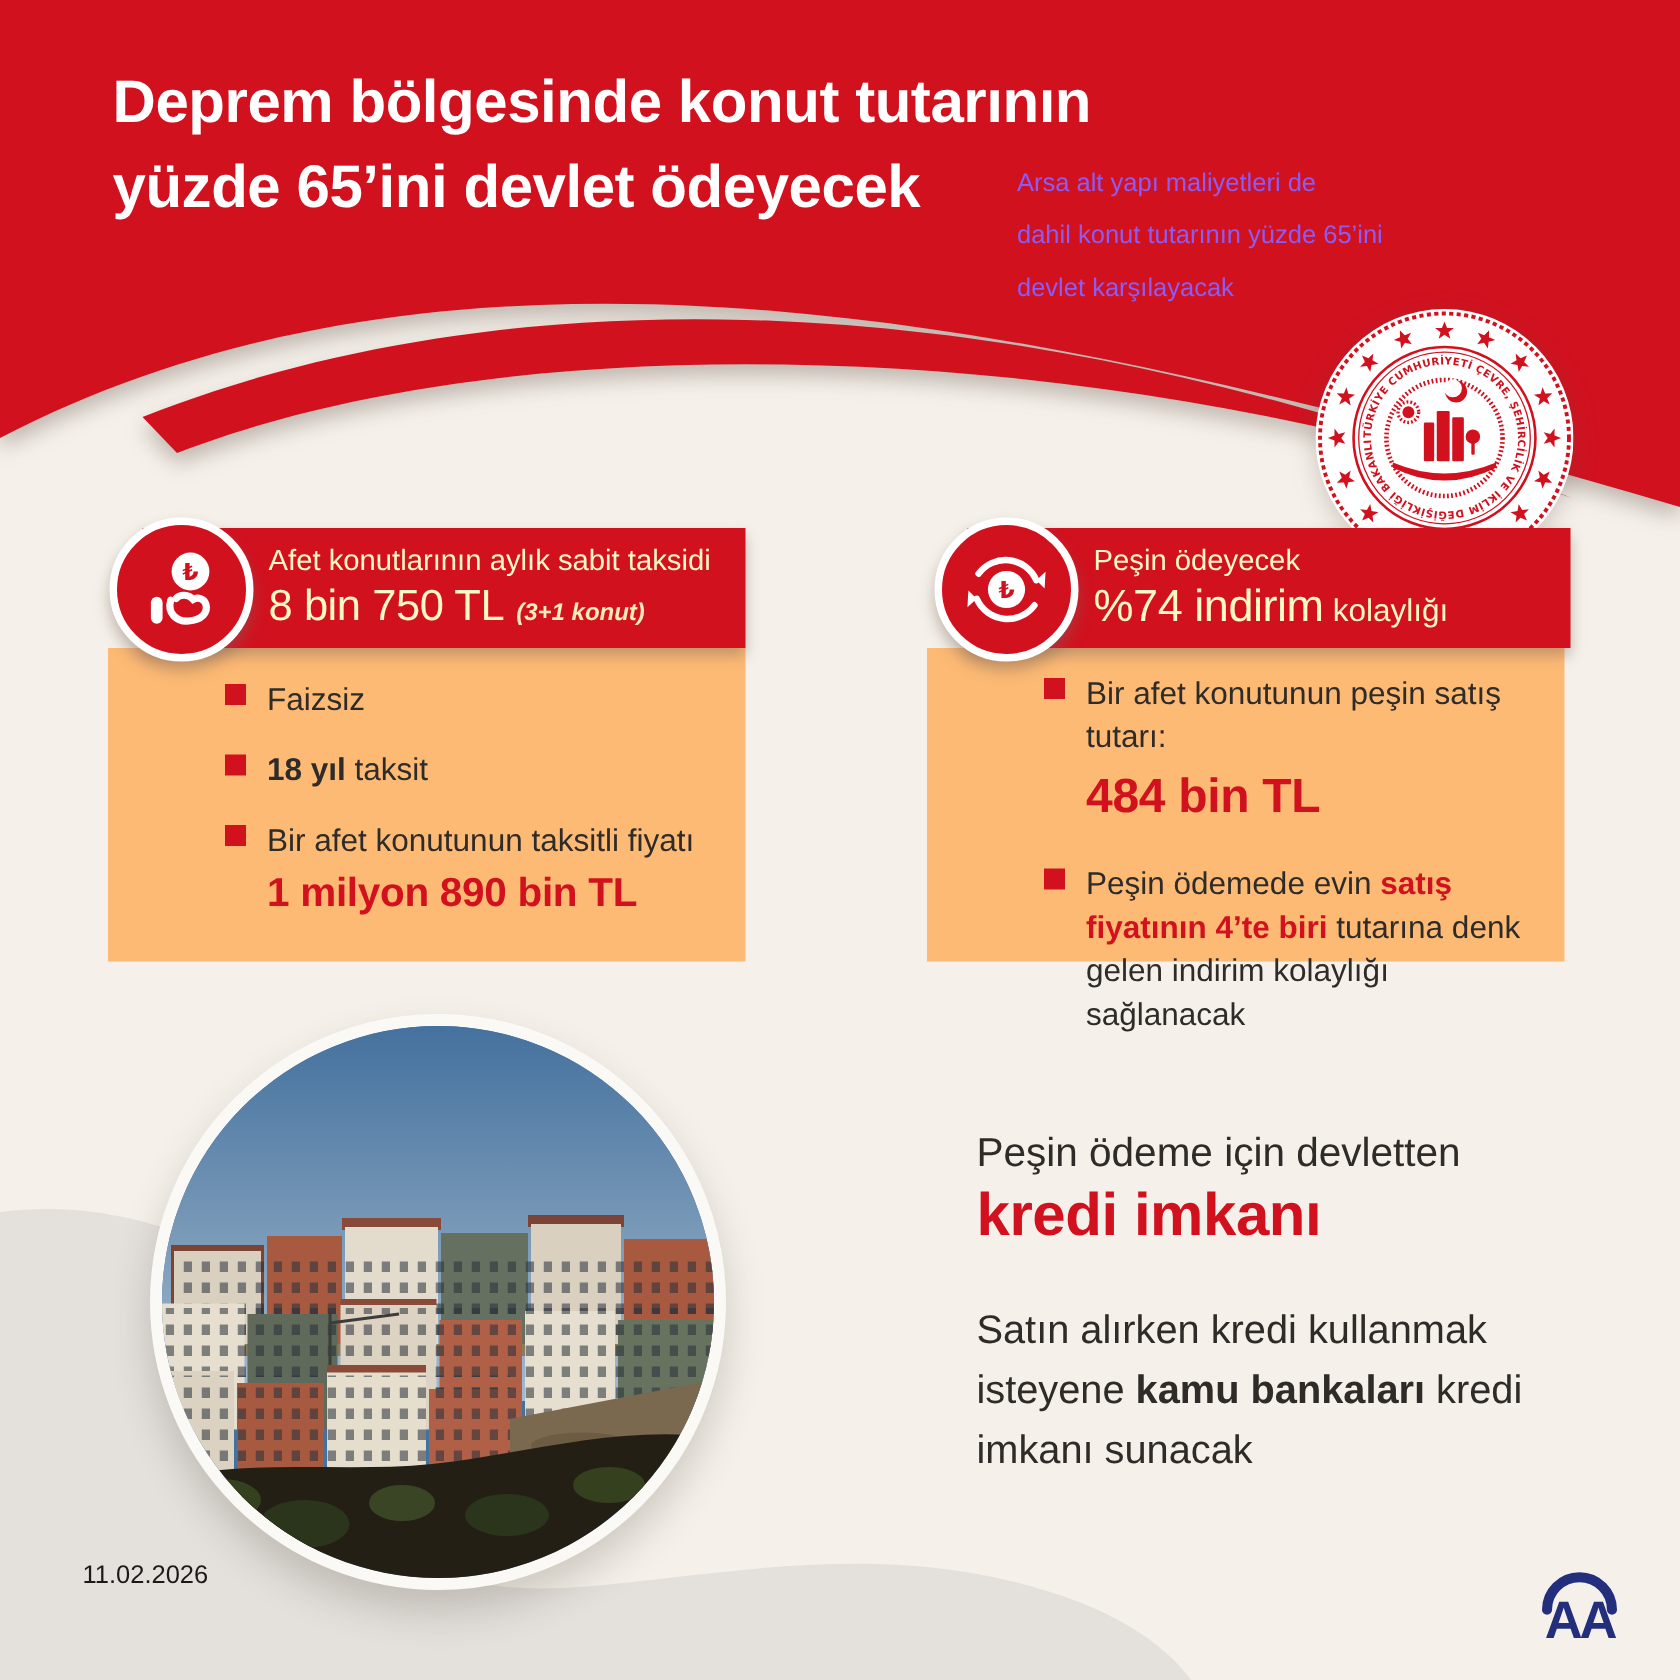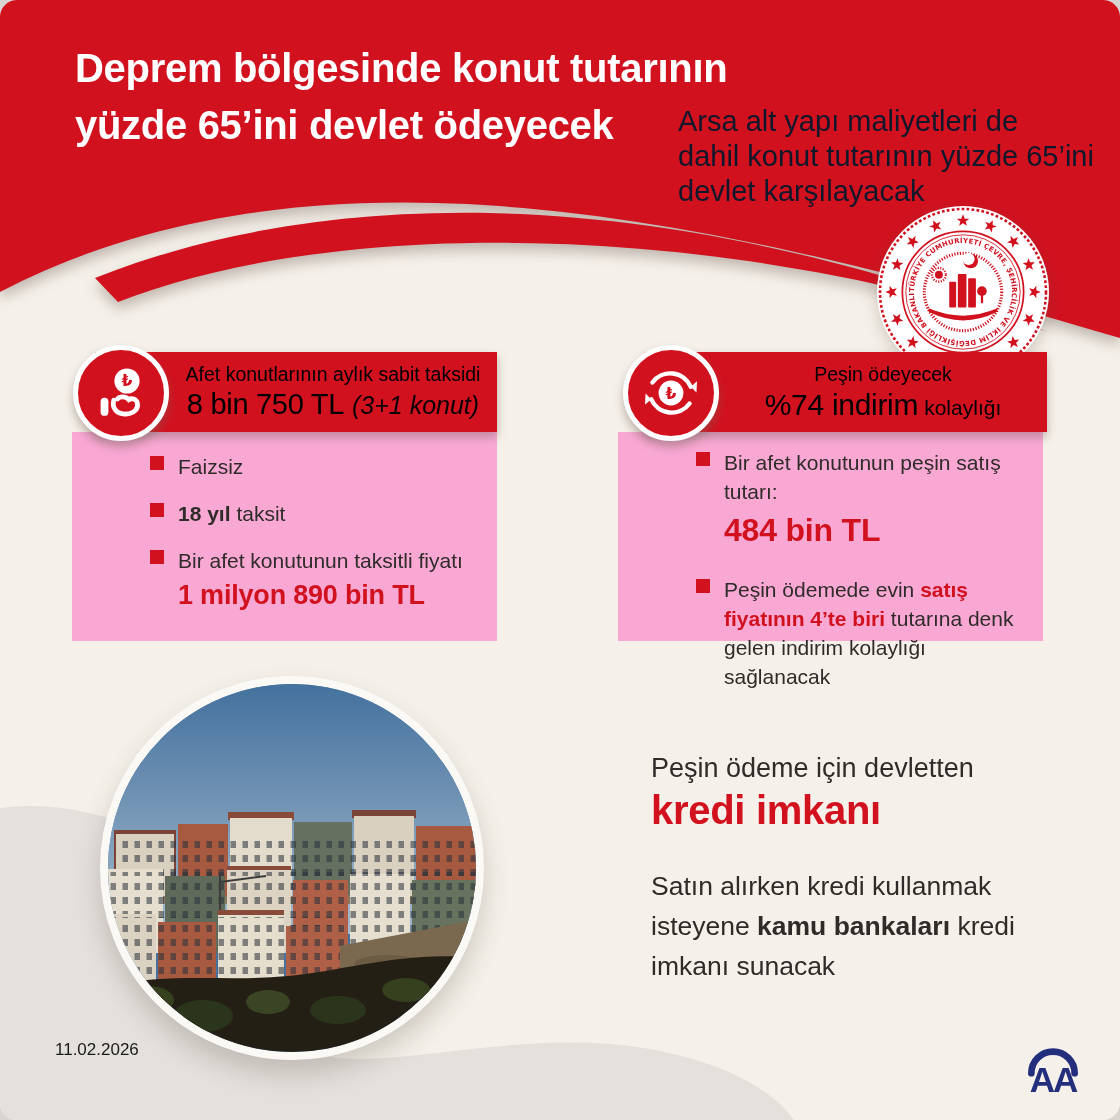--- a/index.html
+++ b/index.html
@@ -1,53 +1,52 @@
 <!DOCTYPE html>
 <html><head>
 <meta charset="utf-8">
 <style>
   html,body{margin:0;padding:0;background:#d8d4cf;}
   #page{
     position:relative;width:1120px;height:1120px;overflow:hidden;
     background:#f5f1ea;
     font-family:"Liberation Sans","DejaVu Sans",sans-serif;
-    border-radius:17px;
     -webkit-font-smoothing:antialiased;
   }
   
   #header-curves{position:absolute;left:0;top:0;width:1120px;height:430px;}
   #header-curves .shadowed{filter:drop-shadow(0 7px 7px rgba(90,70,60,.35));}
   
   .title{
     position:absolute;left:75px;top:40px;color:#ffffff;
     font-size:40px;font-weight:bold;line-height:57px;letter-spacing:-.3px;
   }
   .subtitle{
-    position:absolute;left:678px;top:104px;color:#0f172a;
-    font-size:29px;line-height:35px;font-weight:400;
+    position:absolute;left:678px;top:104px;color:#8b5cf6;
+    font-size:17px;line-height:35px;font-weight:400;
   }
   
   #seal{position:absolute;left:877px;top:206px;width:172px;height:172px;filter:drop-shadow(0 5px 8px rgba(90,70,60,.25));}
   
   .card-body{
-    position:absolute;top:432px;width:425px;height:209px;background:#f9a8d4;
+    position:absolute;top:432px;width:425px;height:209px;background:#fdba74;
     box-sizing:border-box;
   }
   #installment-body{left:72px;padding:20px 18px 0 78px;}
   #cash-body{left:618px;padding:16px 24px 0 78px;}
   .band{
     position:absolute;top:352px;width:402px;height:80px;background:#d2111f;
     box-shadow:0 5px 9px rgba(125,100,90,.45);box-sizing:border-box;
-    color:#000000;padding:11px 10px 6px 84px;white-space:nowrap;text-align:center;
+    color:#fef9c3;padding:11px 10px 6px 84px;white-space:nowrap;
   }
   #installment-band{left:95px;}
   #cash-band{left:645px;}
   .band-line1{font-size:19.5px;margin-bottom:2px;}
   .band-amount{font-size:29px;font-weight:normal;letter-spacing:-.3px;}
-  .band-note{font-size:25px;font-style:italic;opacity:.95;margin-left:8px;font-weight:400;}
+  .band-note{font-size:16px;font-style:italic;opacity:.95;margin-left:8px;font-weight:700;}
   .band-note2{font-size:21px;font-weight:400;margin-left:6px;}
   .badge-circle{
     position:absolute;top:345px;width:96px;height:96px;border-radius:50%;
     background:#d2111f;border:5px solid #ffffff;box-sizing:border-box;
     box-shadow:0 6px 10px rgba(125,100,90,.45);
     display:flex;align-items:center;justify-content:center;z-index:3;
   }
   #installment-circle{left:73px;}
   #cash-circle{left:623px;}
   

